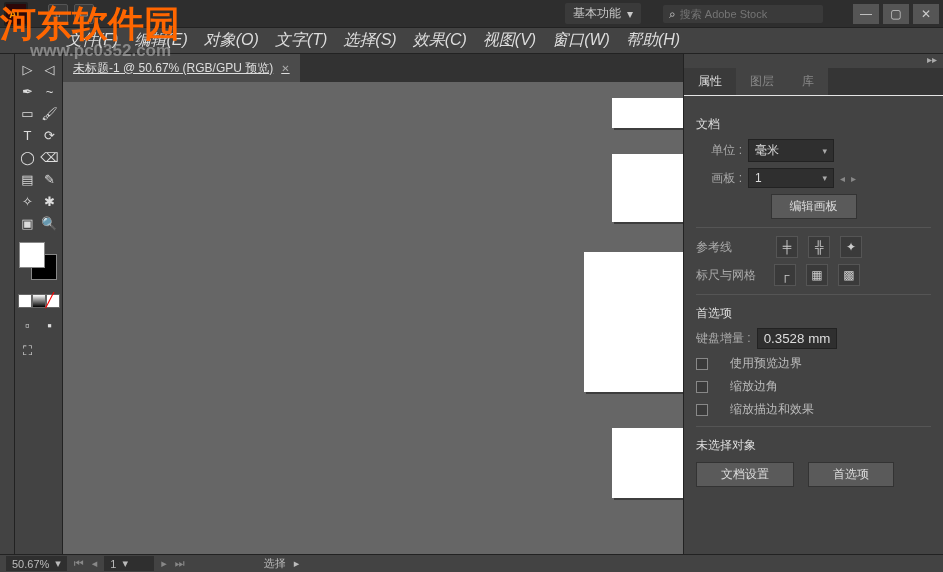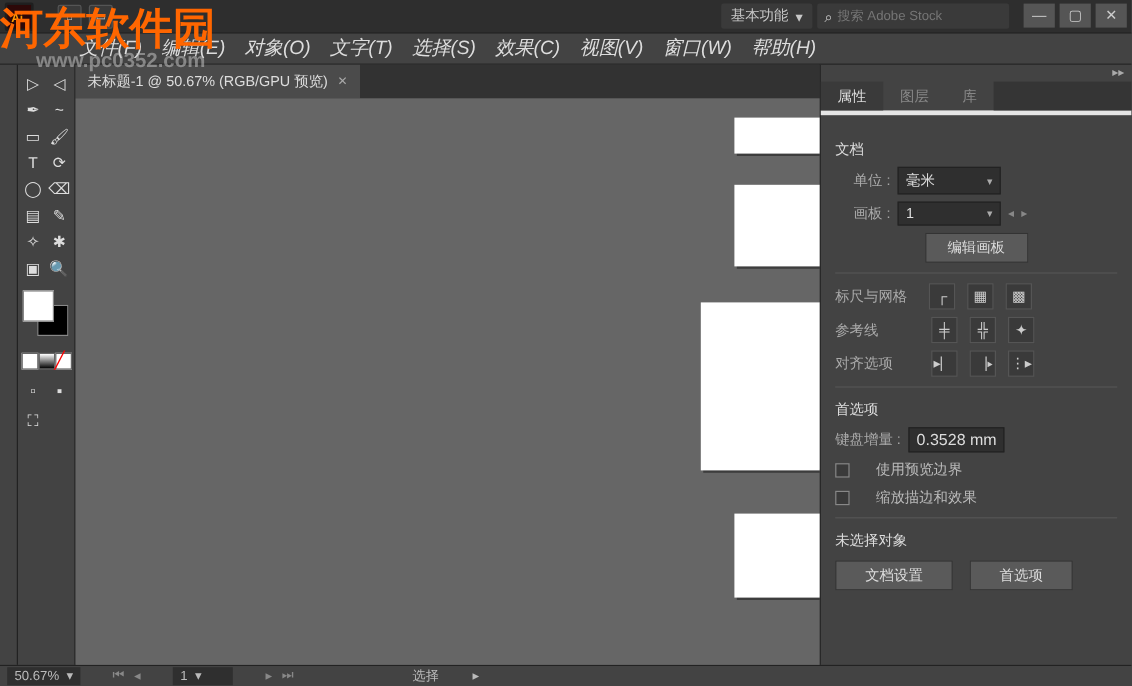--- a/index.html
+++ b/index.html
@@ -5,72 +5,72 @@
 * { margin:0; padding:0; box-sizing:border-box; font-family:"Microsoft YaHei",sans-serif; }
 body { width:943px; height:572px; background:#323232; color:#c8c8c8; font-size:12px; overflow:hidden; position:relative; }
 .titlebar { height:28px; background:#2e2e2e; display:flex; align-items:center; padding:0 4px; border-bottom:1px solid #222; }
 .app-icon { width:24px; height:24px; display:flex; align-items:center; justify-content:center; background:#1f1f1f; border-radius:2px; }
 .app-icon svg { width:20px; height:20px; }
 .watermark { position:absolute; left:0; top:0; font-size:36px; font-weight:bold; pointer-events:none; z-index:999; }
 .watermark .w1 { color:#ff6600;margin-top:18px; }
 .watermark .w2 { color:#ccc; opacity:.5; font-size:17px; display:block; margin-top:-8px; margin-left:30px; }
 .title-tools { display:flex; gap:6px; margin-left:20px; }
 .title-tools .tbtn { width:20px; height:20px; background:#3a3a3a; border:1px solid #555; border-radius:2px; display:flex; align-items:center; justify-content:center; color:#ccc; font-size:9px; }
-.title-right { margin-left:auto; display:flex; gap:4px; }
+.title-right { margin-left:auto; display:flex; align-items:center; gap:22px; }
 .workspace-dd { background:#3a3a3a; padding:2px 8px; border-radius:2px; display:flex; align-items:center; gap:6px; font-size:12px; }
 .search-box { display:flex; align-items:center; gap:4px; background:#3a3a3a; padding:2px 6px; border-radius:2px; width:160px; }
 .search-box input { background:transparent; border:0; color:#999; font-size:11px; width:130px; outline:none; }
 .win-controls { display:flex; gap:4px; margin-left:8px; }
 .win-btn { width:26px; height:20px; background:#555; display:flex; align-items:center; justify-content:center; color:#ccc; font-size:12px; }
 .menubar { height:26px; background:#434343; display:flex; align-items:center; padding:0 6px; border-bottom:1px solid #222; }
 .menu-item { padding:0 8px; font-size:16px; color:#ddd;font-style:italic; }
 .main { display:flex; height:calc(572px - 28px - 26px - 18px); }
 .toolbar { width:48px; background:#434343; padding:4px 2px; display:flex; flex-direction:column; align-items:center; gap:0; border-right:1px solid #222; }
 .tool-row { display:flex; }
 .tool { width:22px; height:22px; display:flex; align-items:center; justify-content:center; color:#ddd; font-size:13px; }
 .swatches { width:40px; margin-top:8px; position:relative; height:40px; }
 .sw-front { position:absolute; width:26px; height:26px; background:#fff; border:1px solid #888; top:0; left:0; }
 .sw-back { position:absolute; width:26px; height:26px; background:#000; border:1px solid #888; top:12px; left:12px; }
 .color-chips { display:flex; margin-top:12px; }
 .chip { width:14px; height:14px; border:1px solid #666; }
 .extra-tools { margin-top:6px; display:flex; flex-direction:column; gap:4px; }
 .left-edge { width:15px; background:#434343; border-right:1px solid #222; display:flex; flex-direction:column; align-items:center; }
 .doc-area { flex:1; background:#4b4b4b; display:flex; flex-direction:column; }
 .tab-strip { height:28px; background:#323232; display:flex; align-items:center; }
-.doc-tab { padding:0 10px; height:28px; display:flex; align-items:center; gap:8px; background:#4b4b4b; color:#ddd; font-size:12px; }
+.doc-tab { padding:0 10px; height:28px; display:flex; align-items:center; gap:8px; background:#4b4b4b; color:#ddd; font-size:12px;text-decoration:underline; }
 .doc-tab .close { color:#aaa; font-size:10px; }
 .canvas { flex:1; background:#666; position:relative; overflow:hidden; }
 .artboard { position:absolute; background:#fff; box-shadow:2px 2px 0 rgba(0,0,0,.4); }
 .ab1 { left:549px; top:16px; width:112px; height:30px; }
 .ab2 { left:549px; top:72px; width:112px; height:68px; }
 .ab3 { left:521px; top:170px; width:140px; height:140px; }
 .ab4 { left:549px; top:346px; width:82px; height:70px; }
 .panels { width:260px; background:#434343; border-left:1px solid #222; display:flex; flex-direction:column; }
 .panel-expand { height:14px; display:flex; justify-content:flex-end; padding-right:6px; color:#aaa; font-size:10px; }
-.panel-tabs { display:flex; height:28px; border-bottom:4px solid #e5e5e5; }
+.panel-tabs { display:flex; height:28px; border-bottom:1px solid #e5e5e5; }
 .ptab { padding:0 14px; display:flex; align-items:center; color:#888; font-size:12px; }
 .ptab.active { background:#3a3a3a; color:#ddd; }
 .ptab-spacer { flex:1; background:#353535; }
 .panel-body { padding:10px 12px; font-size:12px; color:#bbb; overflow:auto; flex:1; }
 .section-title { color:#ddd; margin:10px 0 6px; }
 .divider { height:1px; background:#555; margin:8px 0; }
 .prop-row { display:flex; align-items:center; gap:6px; margin:6px 0; }
 .prop-row .lbl { width:46px; text-align:right; color:#aaa; }
 .prop-row .lbl.wide { width:auto; text-align:left; }
 .dd { flex:1; background:#2f2f2f; border:1px solid #222; padding:2px 6px; display:flex; justify-content:space-between; align-items:center; color:#ddd; }
 .dd .car { font-size:9px; color:#aaa; }
 .txt-input { background:#2f2f2f; border:1px solid #222; color:#ddd; padding:2px 6px; width:80px; }
 .btn { background:#5a5a5a; border:1px solid #333; padding:3px 18px; color:#ddd; font-size:12px; }
 .btn.wide { padding:3px 24px; }
 .icon-grp { display:flex; gap:10px; margin-left:12px; }
 .icon-btn { width:22px; height:22px; background:#3a3a3a; border:1px solid #555; display:flex; align-items:center; justify-content:center; font-size:12px; color:#ccc; }
 .cb-row { display:flex; align-items:center; gap:22px; margin:6px 0; }
 .cb { width:12px; height:12px; border:1px solid #888; background:#3a3a3a; }
 .quick-row { display:flex; gap:14px; margin-top:8px; }
-.statusbar { height:18px; background:#434343; display:flex; align-items:center; padding:0 88px 0 6px; color:#bbb; font-size:11px; gap:24px; border-top:1px solid #222; }
+.statusbar { height:18px; background:#434343; display:flex; align-items:center; padding:0 88px 0 6px; color:#bbb; font-size:11px; gap:4px; border-top:1px solid #222; }
 .zoom-dd { background:#2f2f2f; padding:1px 6px; display:flex; align-items:center; gap:6px; }
 .nav-arrows { display:flex; gap:2px; }
 .nav-arrows span { padding:0 3px; color:#888; }
 .status-label { margin-left:72px; }
 .trunc { white-space:nowrap; }
 .center { display:flex; justify-content:center;align-items:flex-end; }
 .arrow-lr { display:flex; gap:6px; color:#888; font-size:10px; }
 </style>
 </head>
 <body>
@@ -222,53 +222,49 @@
           <span>◂</span>
           <span>▸</span>
         </div>
       </div>
       <div class="center">
           <button class="btn">编辑画板</button>
         </div>
       <div class="divider"></div>
 
       <div class="prop-row">
+        <span class="lbl wide">参考线</span>
+        <div class="icon-grp" style="margin-left:38px">
+          <div class="icon-btn">╪</div>
+          <div class="icon-btn">╬</div>
+          <div class="icon-btn">✦</div>
+        </div>
+      </div>
+      <div class="prop-row">
         <span class="lbl wide">标尺与网格</span>
         <div class="icon-grp">
           <div class="icon-btn">┌</div>
           <div class="icon-btn">▦</div>
           <div class="icon-btn">▩</div>
         </div>
       </div>
-      <div class="prop-row">
-        <span class="lbl wide">参考线</span>
-        <div class="icon-grp" style="margin-left:38px">
-          <div class="icon-btn">╪</div>
-          <div class="icon-btn">╬</div>
-          <div class="icon-btn">✦</div>
-        </div>
-      </div>
-      <div class="prop-row">
-        <span class="lbl wide">对齐选项</span>
-        <div class="icon-grp" style="margin-left:26px">
-          <div class="icon-btn">▸⎸</div>
-          <div class="icon-btn">⎹▸</div>
-          <div class="icon-btn">⋮▸</div>
-        </div>
-      </div>
       <div class="divider"></div>
 
       <div class="section-title">首选项</div>
       <div class="prop-row">
         <span class="lbl wide">键盘增量 :</span>
         <input class="txt-input" value="0.3528 mm" style="">
       </div>
       <div class="cb-row">
           <div class="cb"></div>
           <span>使用预览边界</span>
+        </div>
+      <div class="cb-row">
+          <div class="cb"></div>
+          <span>缩放边角</span>
         </div>
       <div class="cb-row">
           <div class="cb"></div>
           <span>缩放描边和效果</span>
         </div>
       <div class="divider"></div>
 
       <div class="section-title">未选择对象</div>
       <div class="quick-row">
         <button class="btn wide">文档设置</button>

